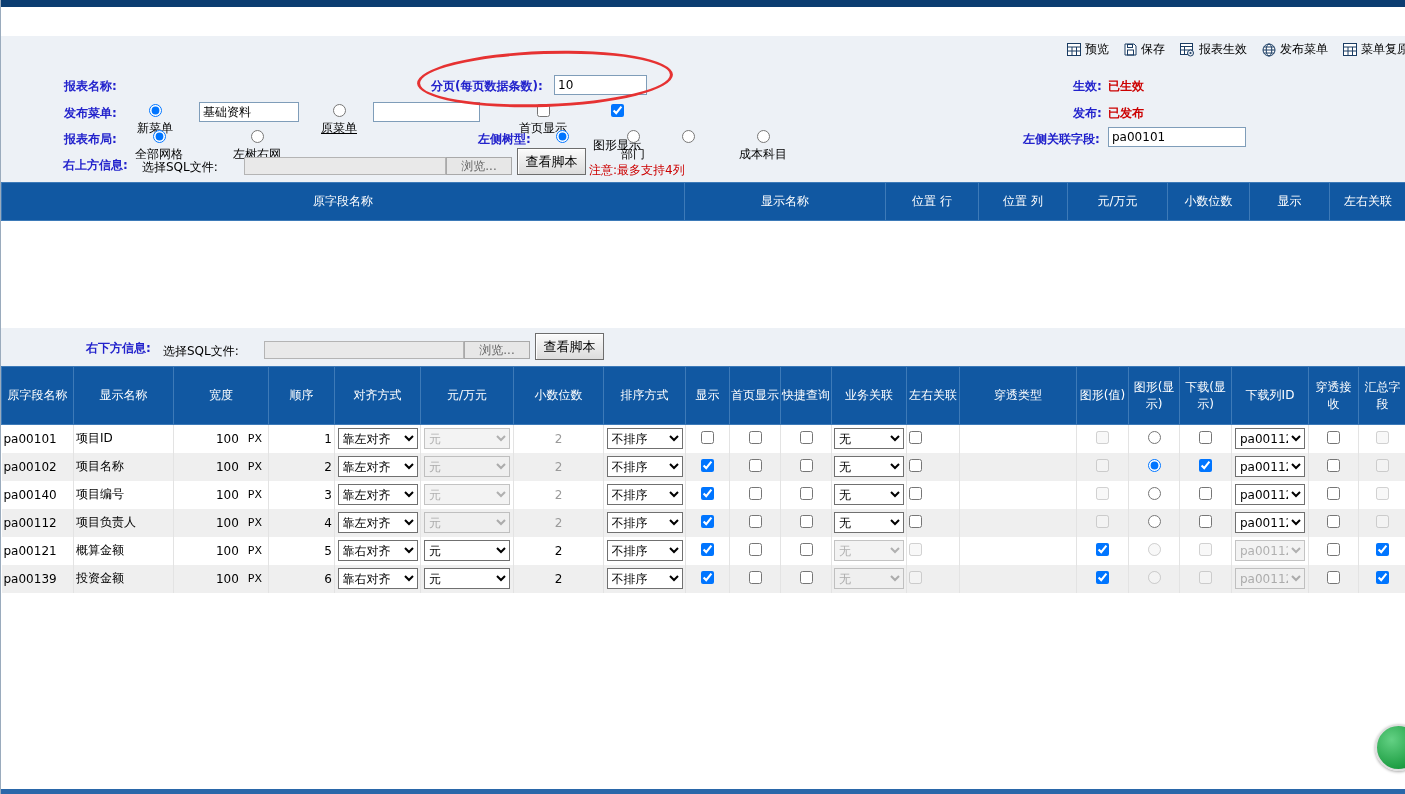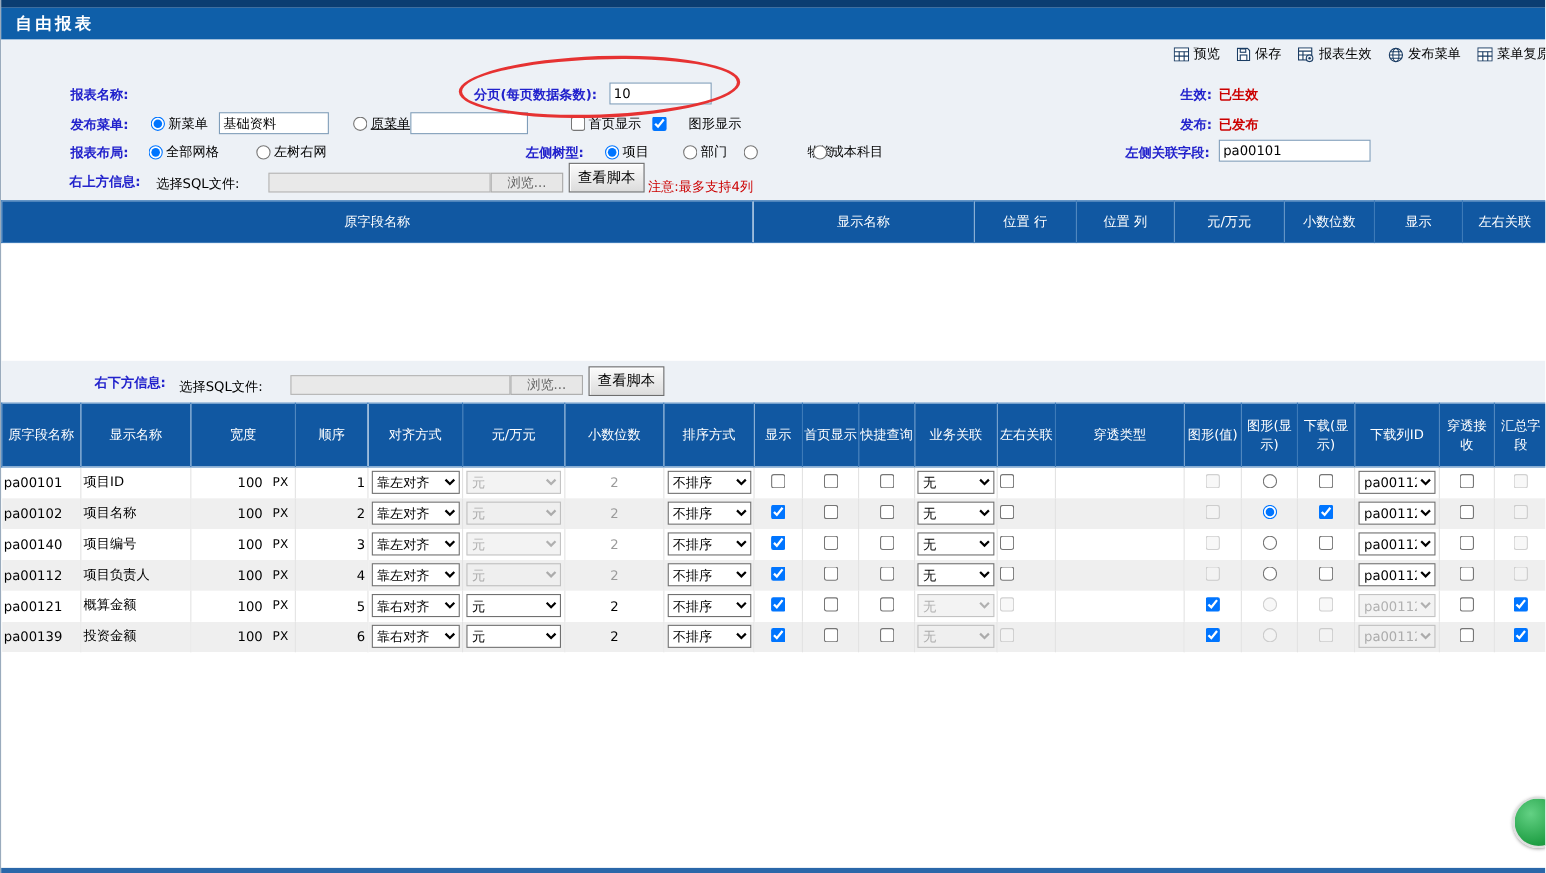--- a/index.html
+++ b/index.html
@@ -18,21 +18,21 @@
   .toolbar { position:absolute; top:41px; right:-4px; display:flex; align-items:center; gap:15px; white-space:nowrap; }
   .tbtn { display:flex; align-items:center; gap:4px; cursor:pointer; color:#000; }
   .tbtn svg { display:block; }
 
   
   .flabel { color:#2222cc; font-weight:bold; position:absolute; white-space:nowrap; }
   .plain { color:#000; position:absolute; white-space:nowrap; }
   .redval { color:#cc0000; font-weight:bold; position:absolute; white-space:nowrap; }
   input[type=text] { border:1px solid #7f9db9; height:20px; font:12px "DejaVu Sans", sans-serif; padding:0 3px; background:#fff; position:absolute; }
   input[type=text].grayed { background:#e9e9e9; border:1px solid #b4b4b4; }
-  .radio-item, .chk-item { position:absolute; display:flex; align-items:center; gap:3px; white-space:nowrap; }
+  .radio-item, .chk-item { position:absolute; display:flex; align-items:center; gap:3px; white-space:nowrap;flex-direction:column; }
   .btn-flat { position:absolute; background:#e7e7e7; border:1px solid #a9a9a9; color:#666; text-align:center; font-size:12px; cursor:pointer; }
   .btn-3d { position:absolute; background:linear-gradient(#fbfbfb,#dcdcdc); border:1px solid #6d6d6d; box-shadow:inset 1px 1px 0 #fff; text-align:center; font-size:13px; line-height:25px; cursor:pointer; }
   .rednote { color:#cc0000; position:absolute; white-space:nowrap; }
 
   
   .red-ellipse { position:absolute; left:416px; top:51px; width:256px; height:56px; border:3px solid #e63232; border-radius:50%; transform:rotate(-2deg); pointer-events:none; z-index:6; }
 
   
   table { border-collapse:collapse; table-layout:fixed; width:1405px; }
   th { background:#1158a2; color:#fff; font-weight:normal; font-size:12px; border:1px solid #3d7ab8; text-align:center; vertical-align:middle; padding:1px; overflow:hidden; }
@@ -56,21 +56,20 @@
   
   .float-green { position:absolute; right:-17px; top:724px; width:47px; height:47px; border-radius:50%; background:radial-gradient(circle at 34% 32%, #63d184, #1e9e43 70%, #157a31); border:2px solid #dedede; box-shadow:0 1px 3px rgba(0,0,0,.35); cursor:pointer; }
 
   .bottom-strip { position:absolute; left:0; top:789px; width:100%; height:5px; background:#2a67a9; }
 </style>
 </head>
 <body>
 
 <div id="screen">
   <div class="top-strip"></div>
-  <div class="title-bar">自由报表</div>
 
   <div class="band formarea"></div>
   <div class="band info2"></div>
 
   <div class="toolbar">
     <span class="tbtn">
       <span>
           <svg width="14" height="13" viewBox="0 0 14 13">
             <rect x="0.5" y="0.5" width="13" height="12" fill="#fff" stroke="#1a3c63"></rect>
             <line x1="0.5" y1="4" x2="13.5" y2="4" stroke="#1a3c63"></line>

